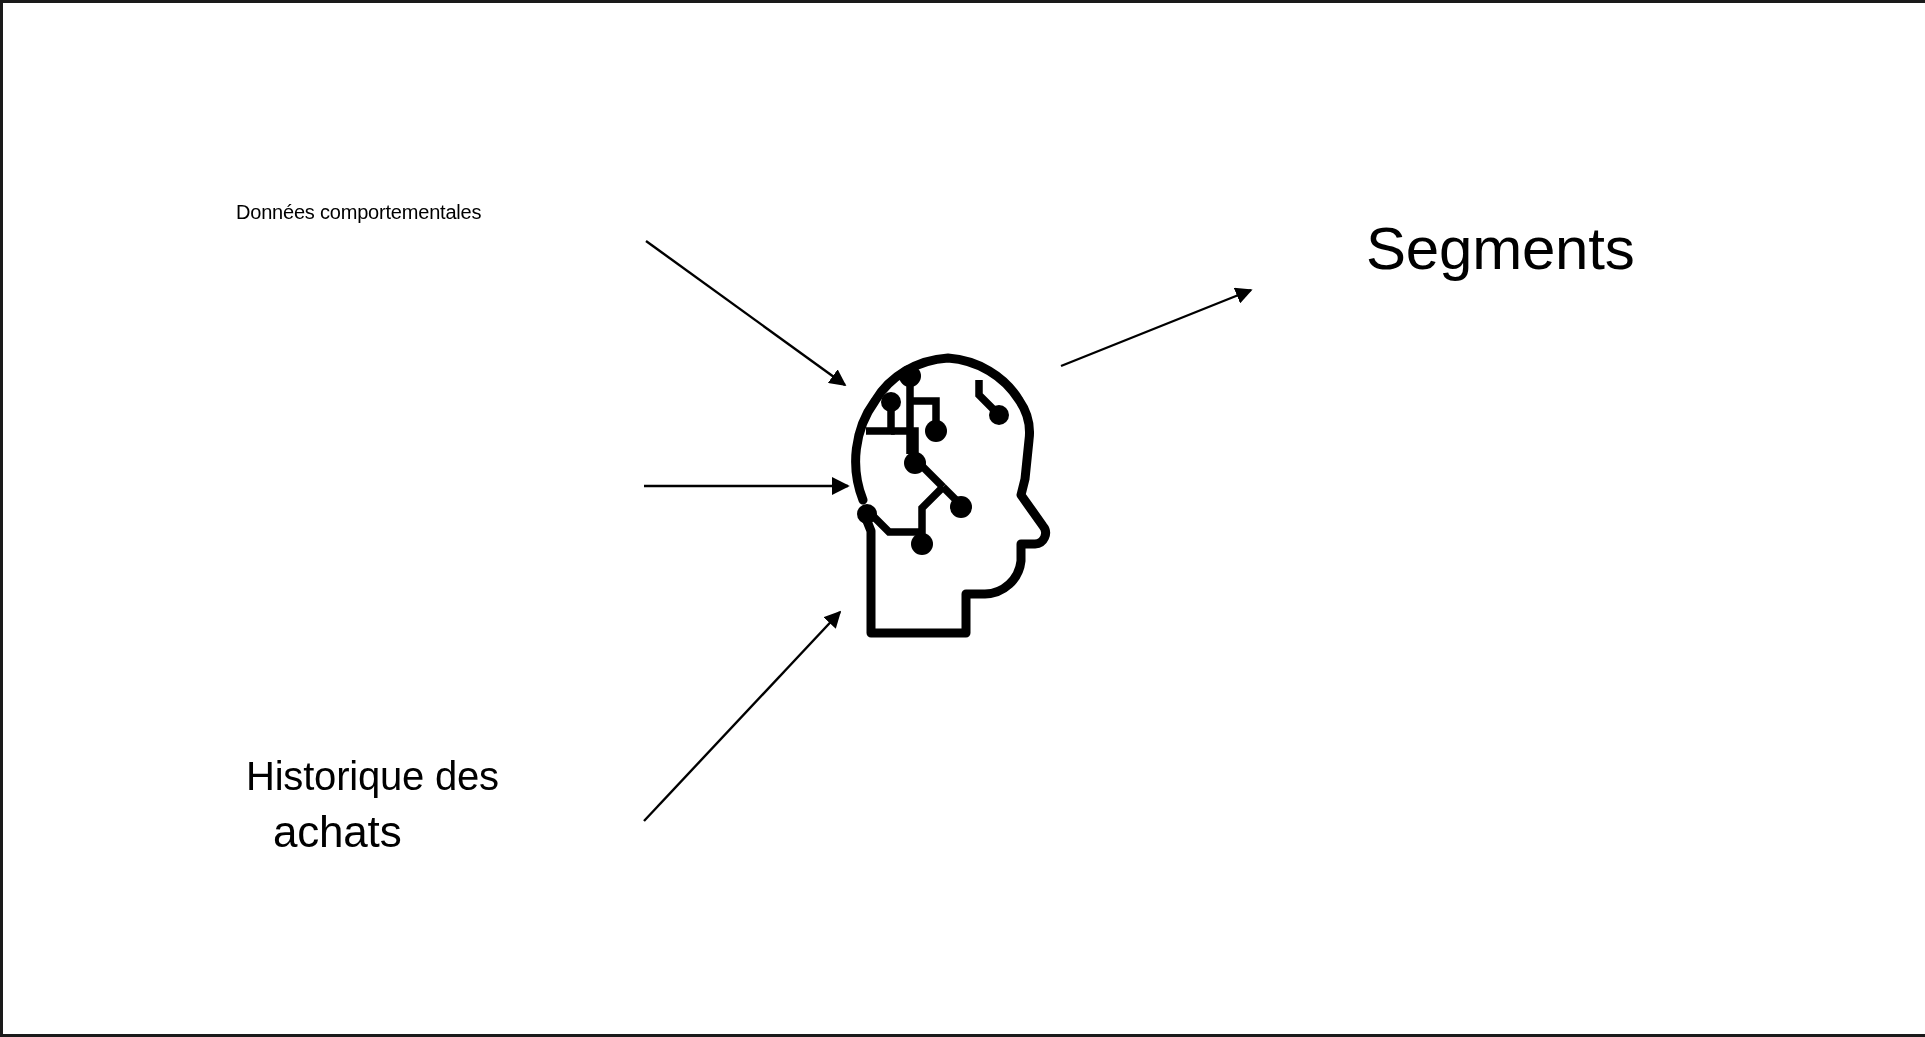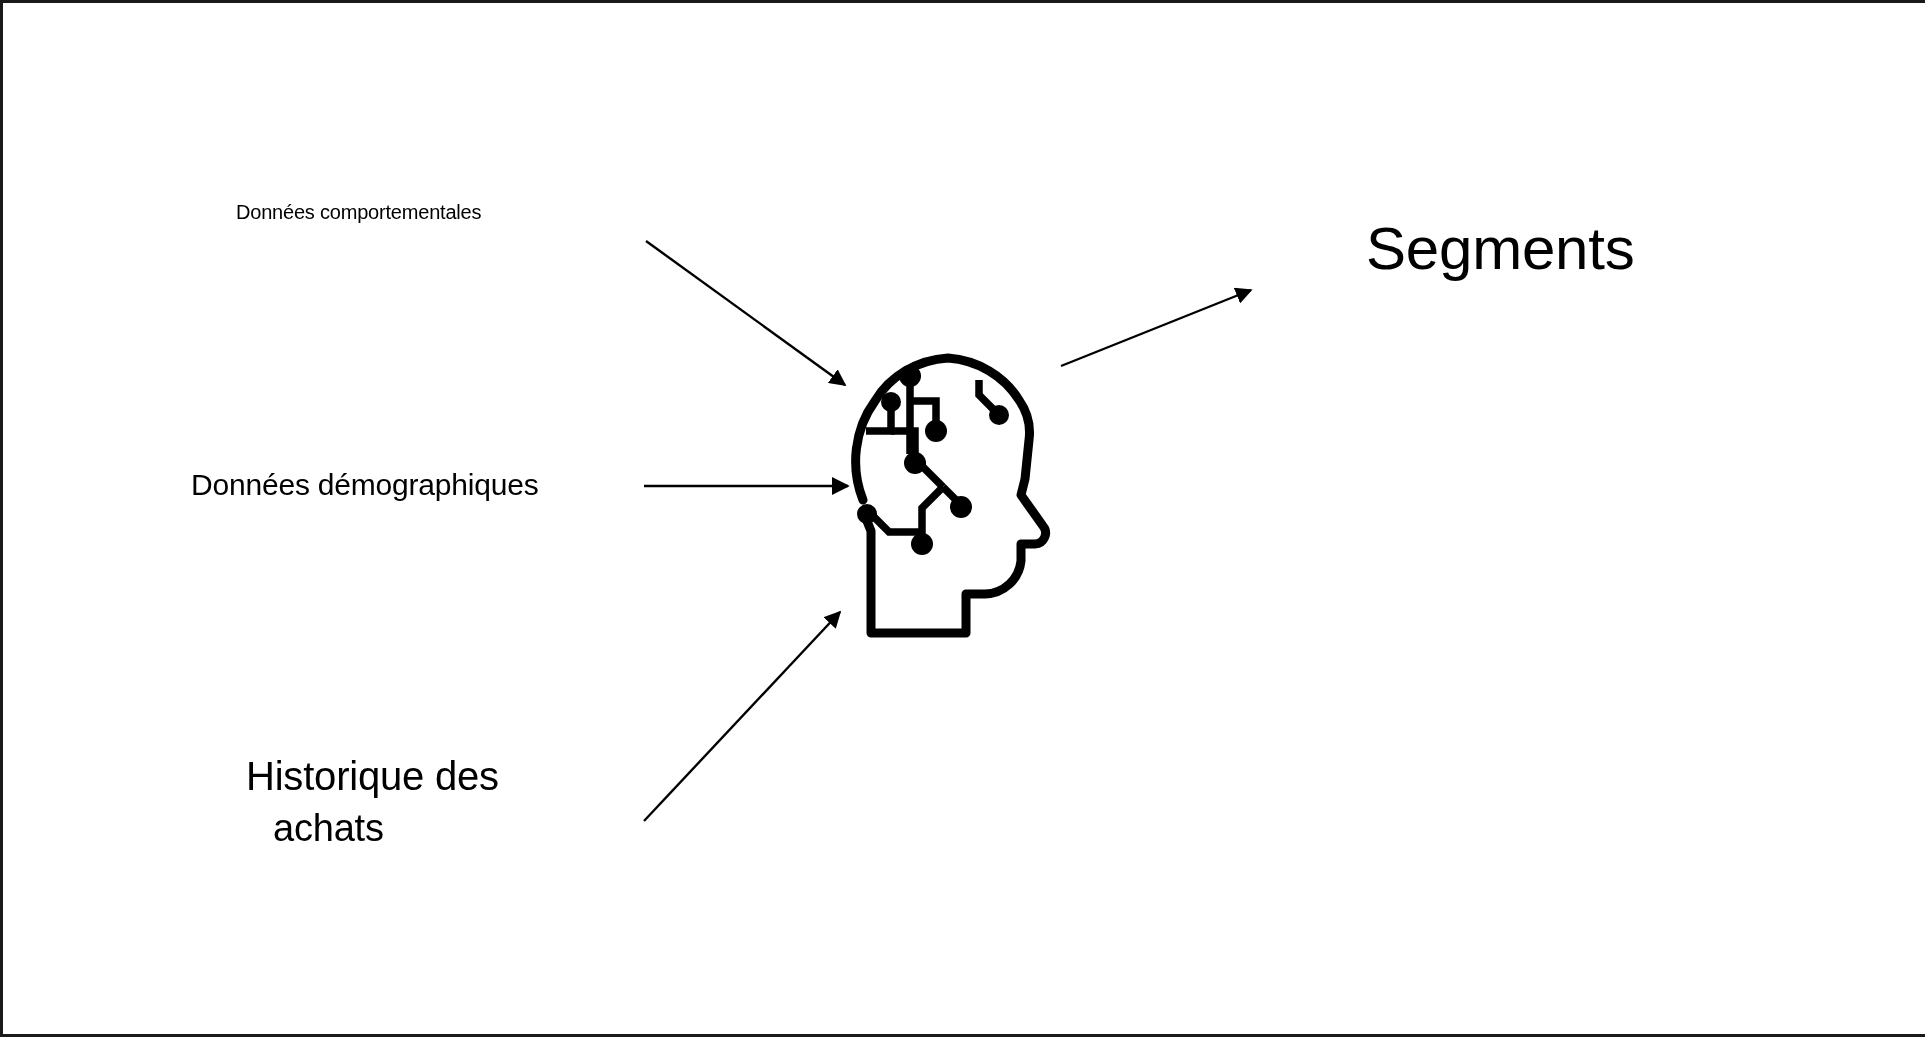--- a/index.html
+++ b/index.html
@@ -41,21 +41,21 @@
     font-size: 30px;
   }
   #label-history-line1 {
     left: 243px;
     top: 751px;
     font-size: 40px;
   }
   #label-history-line2 {
     left: 270px;
     top: 805px;
-    font-size: 38px;
+    font-size: 44px;
   }
   #label-segments {
     left: 1363px;
     top: 213px;
     font-size: 60px;
   }
   #diagram-svg {
     position: absolute;
     left: 0;
     top: 0;
@@ -165,21 +165,20 @@
         <circle cx="864" cy="511" r="10"></circle>
         <circle cx="958" cy="504" r="11"></circle>
         <circle cx="919" cy="541" r="11"></circle>
         <circle cx="996" cy="412" r="10"></circle>
       </g>
     </g>
   </svg>
 
   <div class="label" id="label-behavioral">Données comportementales</div>
 
-  <div class="label" id="label-demographic">Données démographiques</div>
 
   <div class="label" id="label-history-line1">Historique des</div>
 
   <div class="label" id="label-history-line2">achats</div>
 
   <div class="label" id="label-segments">Segments</div>
 
 </div>
 
 </body></html>

